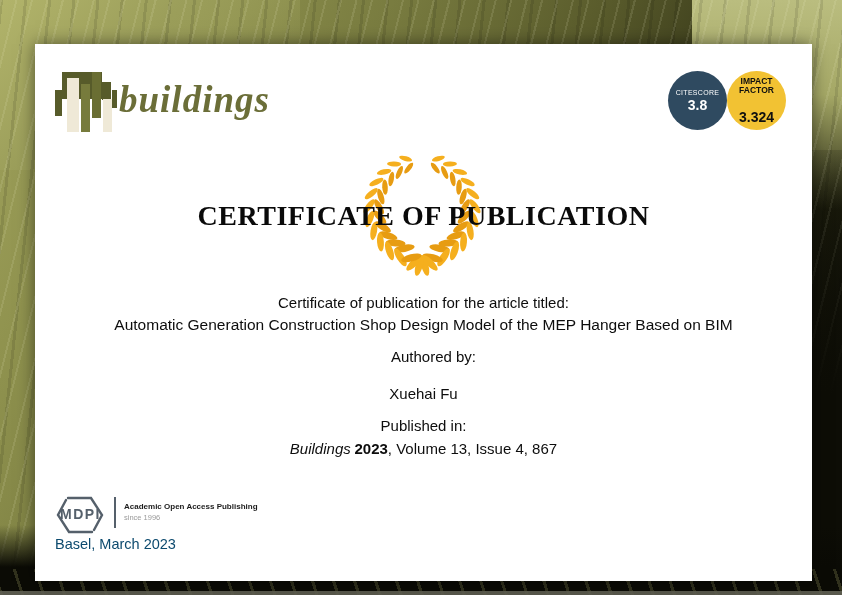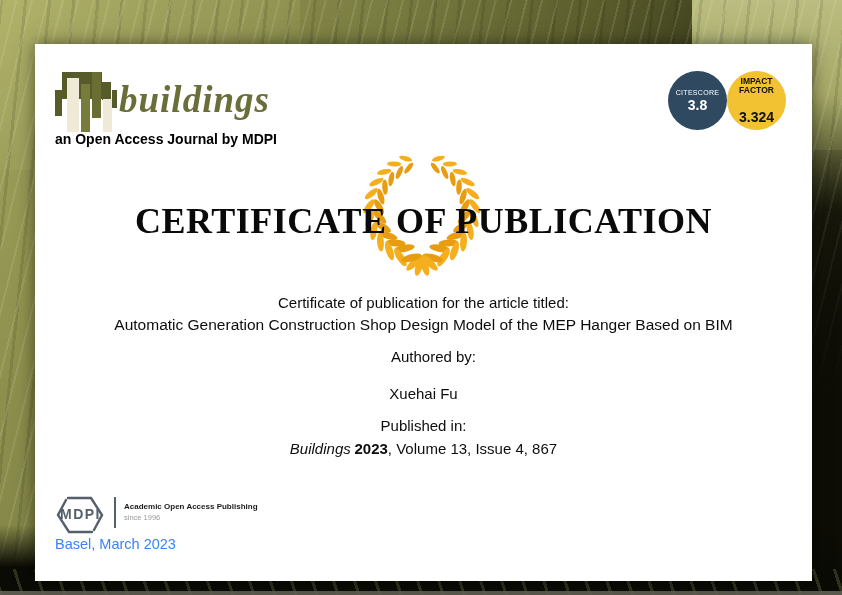--- a/index.html
+++ b/index.html
@@ -40,40 +40,40 @@
     display:flex;flex-direction:column;align-items:center;justify-content:center;line-height:1;}
   .badge-citescore{left:633px;background:#2f4a60;color:#ffffff;}
   .badge-citescore .badge-label{font-size:7px;letter-spacing:.3px;}
   .badge-citescore .badge-value{font-size:14px;font-weight:700;margin-top:2px;}
   .badge-impact{left:692px;background:#f2c233;color:#101010;}
   .badge-impact .badge-label{font-size:8.5px;font-weight:700;line-height:1.05;}
   .badge-impact .badge-value{font-size:14px;font-weight:700;margin-top:15px;}
 
   .wreath{position:absolute;left:312px;top:103px;width:150px;height:140px;}
   .cert-title{position:absolute;left:0;right:0;top:156px;text-align:center;
-    font-family:"Liberation Serif", serif;font-weight:700;font-size:36px;color:#0a0a0a;letter-spacing:.5px;}
+    font-family:"Liberation Serif", serif;font-weight:700;font-size:28px;color:#0a0a0a;letter-spacing:.5px;}
 
   .line{position:absolute;left:0;right:0;text-align:center;color:#0d0d0d;font-size:15px;}
   .intro{top:250px;}
   .article{top:272px;font-size:15.5px;}
   .authored{top:304px;padding-left:20px;}
   .authors1{top:326px;}
   .authors2{top:341px;}
   .published{top:373px;}
   .pubref{top:396px;}
   .pub-journal{font-style:italic;}
   .pub-year{font-weight:700;margin-left:.25em;}
 
   .mdpi-hex{position:absolute;left:18px;top:448px;width:54px;height:46px;}
   .mdpi-word{position:absolute;left:25px;top:462px;font-weight:700;font-size:14px;
     letter-spacing:1.5px;color:#55606b;}
   .mdpi-divider{position:absolute;left:79px;top:453px;width:2px;height:31px;background:#55606b;}
   .mdpi-line1{position:absolute;left:89px;top:458px;font-size:8px;font-weight:700;color:#1c1c1c;}
   .mdpi-line2{position:absolute;left:89px;top:469px;font-size:7.5px;color:#9a9a9a;}
-  .basel{position:absolute;left:20px;top:492px;font-size:14.5px;color:#3b82f6;}
+  .basel{position:absolute;left:20px;top:492px;font-size:14.5px;color:#0c4a6e;}
 </style>
 </head>
 <body>
 
 <div class="bg-base"></div>
 <div class="bg-tl"></div>
 <div class="bg-tr"></div>
 <div class="bg-stripes"></div>
 <div class="bg-right-dark"></div>
 <div class="bg-bottom"></div>
@@ -86,21 +86,20 @@
     <rect x="0" y="18" width="7" height="26" fill="#575b2a"></rect>
     <rect x="7" y="0" width="40" height="27" fill="#575b2a"></rect>
     <rect x="12" y="6" width="12" height="54" fill="#efe9d7"></rect>
     <rect x="26" y="12" width="9" height="48" fill="#777b3c"></rect>
     <rect x="37" y="0" width="9" height="46" fill="#6a6e33"></rect>
     <rect x="47" y="10" width="9" height="18" fill="#575b2a"></rect>
     <rect x="48" y="27" width="9" height="33" fill="#efe9d7"></rect>
     <rect x="57" y="18" width="5" height="18" fill="#575b2a"></rect>
   </svg>
   <div class="journal-wordmark">buildings</div>
-  <div class="journal-tagline">an Open Access Journal by MDPI</div>
 
   <div class="badge badge-citescore">
     <span class="badge-label">CITESCORE</span>
     <span class="badge-value">3.8</span>
   </div>
   <div class="badge badge-impact">
     <span class="badge-label">IMPACT</span>
     <span class="badge-label">FACTOR</span>
     <span class="badge-value">3.324</span>
   </div>

